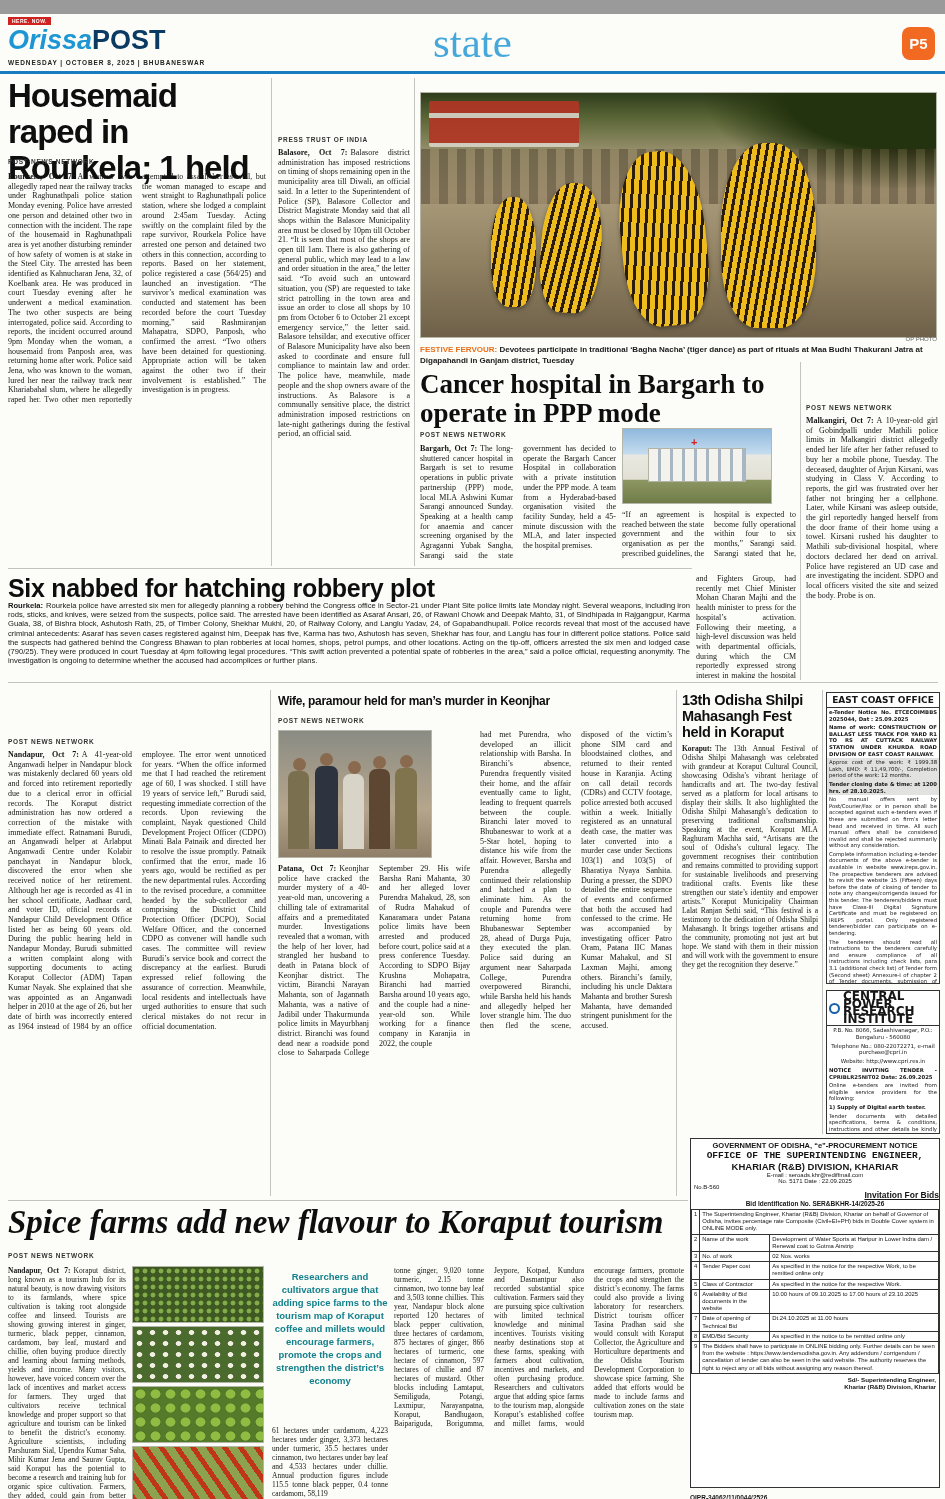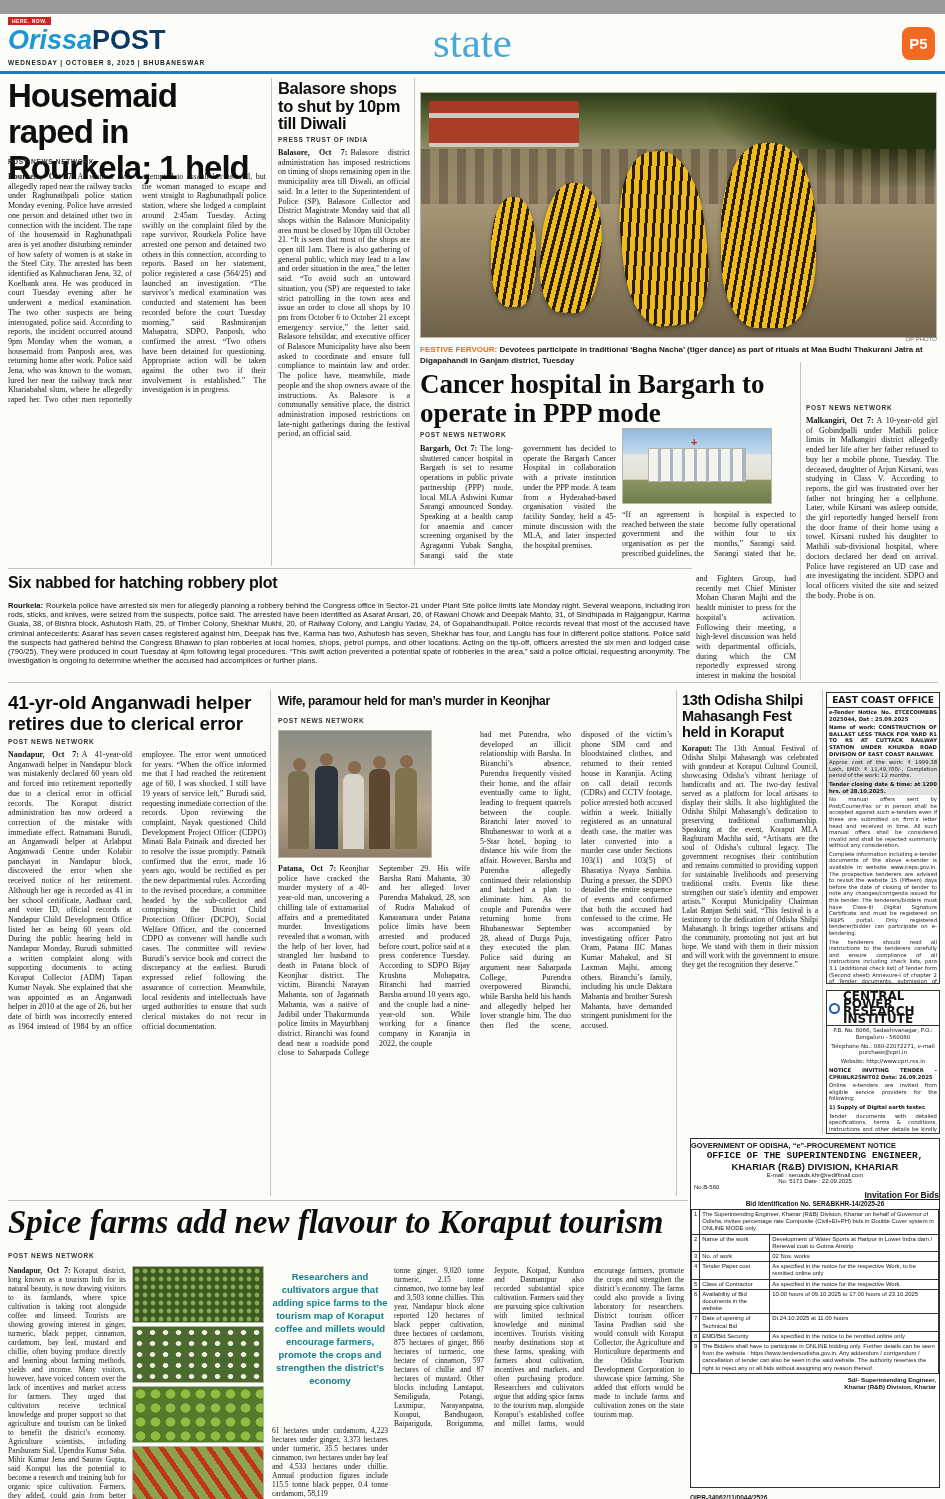--- a/index.html
+++ b/index.html
@@ -79,21 +79,20 @@
   <div class="abs blue-rule" style="left:0;top:57px;width:945px;height:3px;"></div>
 
   <div class="abs hl" style="left:8px;top:64px;width:258px;font-size:33px;line-height:36px;letter-spacing:-1px;">Housemaid raped in Rourkela; 1 held</div>
   <div class="abs byline" style="left:8px;top:144px;">POST NEWS NETWORK</div>
   <div class="abs body cols2" style="left:8px;top:158px;width:258px;height:394px;">
     <b class="dl">Rourkela, Oct 7:</b><span>A woman was allegedly raped near the railway tracks under Raghunathpali police station Monday evening. Police have arrested one person and detained other two in connection with the incident. The rape of the housemaid in Raghunathpali area is yet another disturbing reminder of how safety of women is at stake in the Steel City. The arrested has been identified as Kahnucharan Jena, 32, of Koelbank area. He was produced in court Tuesday evening after he underwent a medical examination. The two other suspects are being interrogated, police said. According to reports, the incident occurred around 9pm Monday when the woman, a housemaid from Panposh area, was returning home after work. Police said Jena, who was known to the woman, lured her near the railway track near Khariabahal slum, where he allegedly raped her. Two other men reportedly attempted to assault her as well, but the woman managed to escape and went straight to Raghunathpali police station, where she lodged a complaint around 2:45am Tuesday. Acting swiftly on the complaint filed by the rape survivor, Rourkela Police have arrested one person and detained two others in this connection, according to reports. Based on her statement, police registered a case (564/25) and launched an investigation. “The survivor’s medical examination was conducted and statement has been recorded before the court Tuesday morning,” said Rashmiranjan Mahapatra, SDPO, Panposh, who confirmed the arrest. “Two others have been detained for questioning. Appropriate action will be taken against the other two if their involvement is established.” The investigation is in progress.</span>
   </div>
 
   <div class="abs rule-v" style="left:271px;top:64px;height:488px;"></div>
 
-  <div class="abs hl" style="left:278px;top:66px;width:132px;font-size:16.5px;line-height:17.5px;">Balasore shops to shut by 10pm till Diwali</div>
   <div class="abs byline" style="left:278px;top:122px;">PRESS TRUST OF INDIA</div>
   <div class="abs body" style="left:278px;top:134px;width:132px;height:418px;">
     <b class="dl">Balasore, Oct 7:</b><span>Balasore district administration has imposed restrictions on timing of shops remaining open in the municipality area till Diwali, an official said. In a letter to the Superintendent of Police (SP), Balasore Collector and District Magistrate Monday said that all shops within the Balasore Municipality area must be closed by 10pm till October 21. “It is seen that most of the shops are open till 1am. There is also gathering of general public, which may lead to a law and order situation in the area,” the letter said. “To avoid such an untoward situation, you (SP) are requested to take strict patrolling in the town area and issue an order to close all shops by 10 pm from October 6 to October 21 except emergency service,” the letter said. Balasore tehsildar, and executive officer of Balasore Municipality have also been asked to coordinate and ensure full compliance to maintain law and order. The police have, meanwhile, made people and the shop owners aware of the instructions. As Balasore is a communally sensitive place, the district administration imposed restrictions on late-night gatherings during the festival period, an official said.</span>
   </div>
 
   <div class="abs rule-v" style="left:414px;top:64px;height:488px;"></div>
 
   <div class="photo fest" style="left:420px;top:78px;width:517px;height:246px;">
     <div class="banner"></div>
     <div class="foliage"></div>
@@ -126,27 +125,26 @@
   </div>
 
   <div class="abs rule-v" style="left:800px;top:348px;height:318px;"></div>
 
   <div class="abs byline" style="left:806px;top:390px;">POST NEWS NETWORK</div>
   <div class="abs body" style="left:806px;top:402px;width:132px;height:264px;">
     <b class="dl">Malkangiri, Oct 7:</b><span>A 10-year-old girl of Gobindpalli under Mathili police limits in Malkangiri district allegedly ended her life after her father refused to buy her a mobile phone, Tuesday. The deceased, daughter of Arjun Kirsani, was studying in Class V. According to reports, the girl was frustrated over her father not bringing her a cellphone. Later, while Kirsani was asleep outside, the girl reportedly hanged herself from the door frame of their home using a towel. Kirsani rushed his daughter to Mathili sub-divisional hospital, where doctors declared her dead on arrival. Police have registered an UD case and are investigating the incident. SDPO and local officers visited the site and seized the body. Probe is on.</span>
   </div>
 
   <div class="abs rule-h" style="left:8px;top:554px;width:684px;"></div>
-  <div class="abs hl" style="left:8px;top:560px;width:500px;font-size:16px;">Six nabbed for hatching robbery plot</div>
+  <div class="abs hl" style="left:8px;top:560px;width:500px;font-size:25px;">Six nabbed for hatching robbery plot</div>
   <div class="abs body" style="left:8px;top:587px;width:682px;height:78px;font-family:'Liberation Sans',sans-serif;font-size:7.6px;line-height:9.2px;">
     <b class="dl">Rourkela:</b><span>Rourkela police have arrested six men for allegedly planning a robbery behind the Congress office in Sector-21 under Plant Site police limits late Monday night. Several weapons, including iron rods, sticks, and knives, were seized from the suspects, police said. The arrested have been identified as Asaraf Ansari, 26, of Rawani Chowk and Deepak Mahto, 31, of Sindhipada in Rajgangpur, Karma Guala, 38, of Bishra block, Ashutosh Rath, 25, of Timber Colony, Shekhar Mukhi, 20, of Railway Colony, and Langlu Yadav, 24, of Gopabandhupali. Police records reveal that most of the accused have criminal antecedents: Asaraf has seven cases registered against him, Deepak has five, Karma has two, Ashutosh has seven, Shekhar has four, and Langlu has four in different police stations. Police said the suspects had gathered behind the Congress Bhawan to plan robberies at local homes, shops, petrol pumps, and other locations. Acting on the tip-off, officers arrested the six men and lodged case (790/25). They were produced in court Tuesday at 4pm following legal procedures. “This swift action prevented a potential spate of robberies in the area,” said a police official, requesting anonymity. The investigation is ongoing to determine whether the accused had accomplices or further plans.</span>
   </div>
   <div class="abs rule-h" style="left:8px;top:668px;width:930px;"></div>
 
-  <div class="abs hl" style="left:8px;top:678px;width:258px;font-size:19px;line-height:21px;letter-spacing:-0.2px;">41-yr-old Anganwadi helper retires due to clerical error</div>
   <div class="abs byline" style="left:8px;top:724px;">POST NEWS NETWORK</div>
   <div class="abs body cols2" style="left:8px;top:736px;width:258px;height:446px;">
     <b class="dl">Nandapur, Oct 7:</b><span>A 41-year-old Anganwadi helper in Nandapur block was mistakenly declared 60 years old and forced into retirement reportedly due to a clerical error in official records. The Koraput district administration has now ordered a correction of the mistake with immediate effect. Ratnamani Burudi, an Anganwadi helper at Arlabput Anganwadi Centre under Kolabir panchayat in Nandapur block, discovered the error when she received notice of her retirement. Although her age is recorded as 41 in her school certificate, Aadhaar card, and voter ID, official records at Nandapur Child Development Office listed her as being 60 years old. During the public hearing held in Nandapur Monday, Burudi submitted a written complaint along with supporting documents to acting Koraput Collector (ADM) Tapan Kumar Nayak. She explained that she was appointed as an Anganwadi helper in 2010 at the age of 26, but her date of birth was incorrectly entered as 1964 instead of 1984 by an office employee. The error went unnoticed for years. “When the office informed me that I had reached the retirement age of 60, I was shocked. I still have 19 years of service left,” Burudi said, requesting immediate correction of the records. Upon reviewing the complaint, Nayak questioned Child Development Project Officer (CDPO) Minati Bala Patnaik and directed her to resolve the issue promptly. Patnaik confirmed that the error, made 16 years ago, would be rectified as per the new departmental rules. According to the revised procedure, a committee headed by the sub-collector and comprising the District Child Protection Officer (DCPO), Social Welfare Officer, and the concerned CDPO as convener will handle such cases. The committee will review Burudi’s service book and correct the discrepancy at the earliest. Burudi expressed relief following the assurance of correction. Meanwhile, local residents and intellectuals have urged authorities to ensure that such clerical mistakes do not recur in official documentation.</span>
   </div>
 
   <div class="abs rule-v" style="left:270px;top:676px;height:506px;"></div>
 
   <div class="abs hl" style="left:278px;top:680px;width:394px;font-size:12px;">Wife, paramour held for man’s murder in Keonjhar</div>
   <div class="abs byline" style="left:278px;top:703px;">POST NEWS NETWORK</div>
   <div class="photo kjr" style="left:278px;top:716px;width:154px;height:128px;">
@@ -193,21 +191,21 @@
     <div class="tiny-c">Telephone No.: 080-22072271, e-mail purchase@cpri.in</div>
     <div class="tiny-c">Website: http://www.cpri.res.in</div>
     <div class="tiny" style="font-weight:bold;"><span>NOTICE INVITING TENDER - CPRIBLR25NIT02</span>  <span>Date: 26.09.2025</span></div>
     <div class="tiny">Online e-tenders are invited from eligible service providers for the following:</div>
     <div class="tiny" style="font-weight:bold;">1)  Supply of Digital earth tester.</div>
     <div class="tiny">Tender documents with detailed specifications, terms &amp; conditions, instructions and other details be kindly availed/downloaded from CPRI website: http://www.cpri.res.in and CPRI e-procurement portal: www.tenderwizard.com/CPRI from 26.09.2025 onwards.</div>
 
   </div>
 
   <div class="noticebox" style="left:690px;top:1124px;width:250px;height:350px;font-family:'Liberation Sans',sans-serif;">
-    <div style="font-weight:bold;font-size:7.5px;padding-top:2px;">GOVERNMENT OF ODISHA, “e”-PROCUREMENT NOTICE</div>
+    <div style="text-align:center;font-weight:bold;font-size:7.5px;padding-top:2px;">GOVERNMENT OF ODISHA, “e”-PROCUREMENT NOTICE</div>
     <div style="text-align:center;font-weight:bold;font-size:9.5px;font-family:Liberation Mono, monospace;">OFFICE OF THE SUPERINTENDING ENGINEER,</div>
     <div style="text-align:center;font-weight:bold;font-size:9.5px;">KHARIAR (R&amp;B) DIVISION, KHARIAR</div>
     <div style="text-align:center;font-size:6px;">E-mail : seroads.khr@rediffmail.com</div>
     <div style="text-align:center;font-size:6px;">No. 5171  Date : 22.09.2025</div>
     <div style="font-size:6px;padding-left:3px;">No.B-560</div>
     <div style="text-align:right;font-weight:bold;font-size:8.5px;text-decoration:underline;">Invitation For Bids</div>
     <div style="text-align:center;font-weight:bold;font-size:6.5px;padding-bottom:2px;">Bid Identification No. SER&amp;BKHR-14/2025-26</div>
     <table class="gov-table">
       <tbody>
           <tr>

